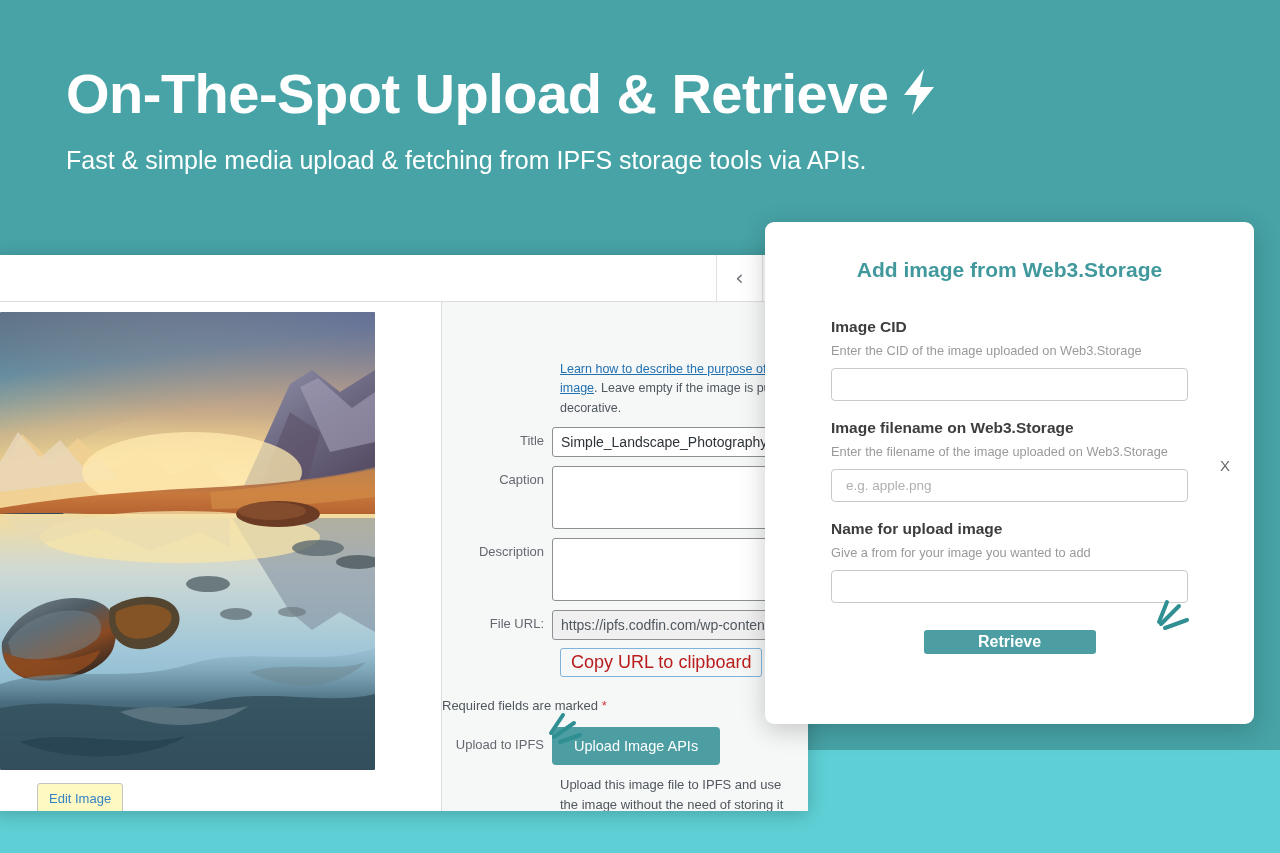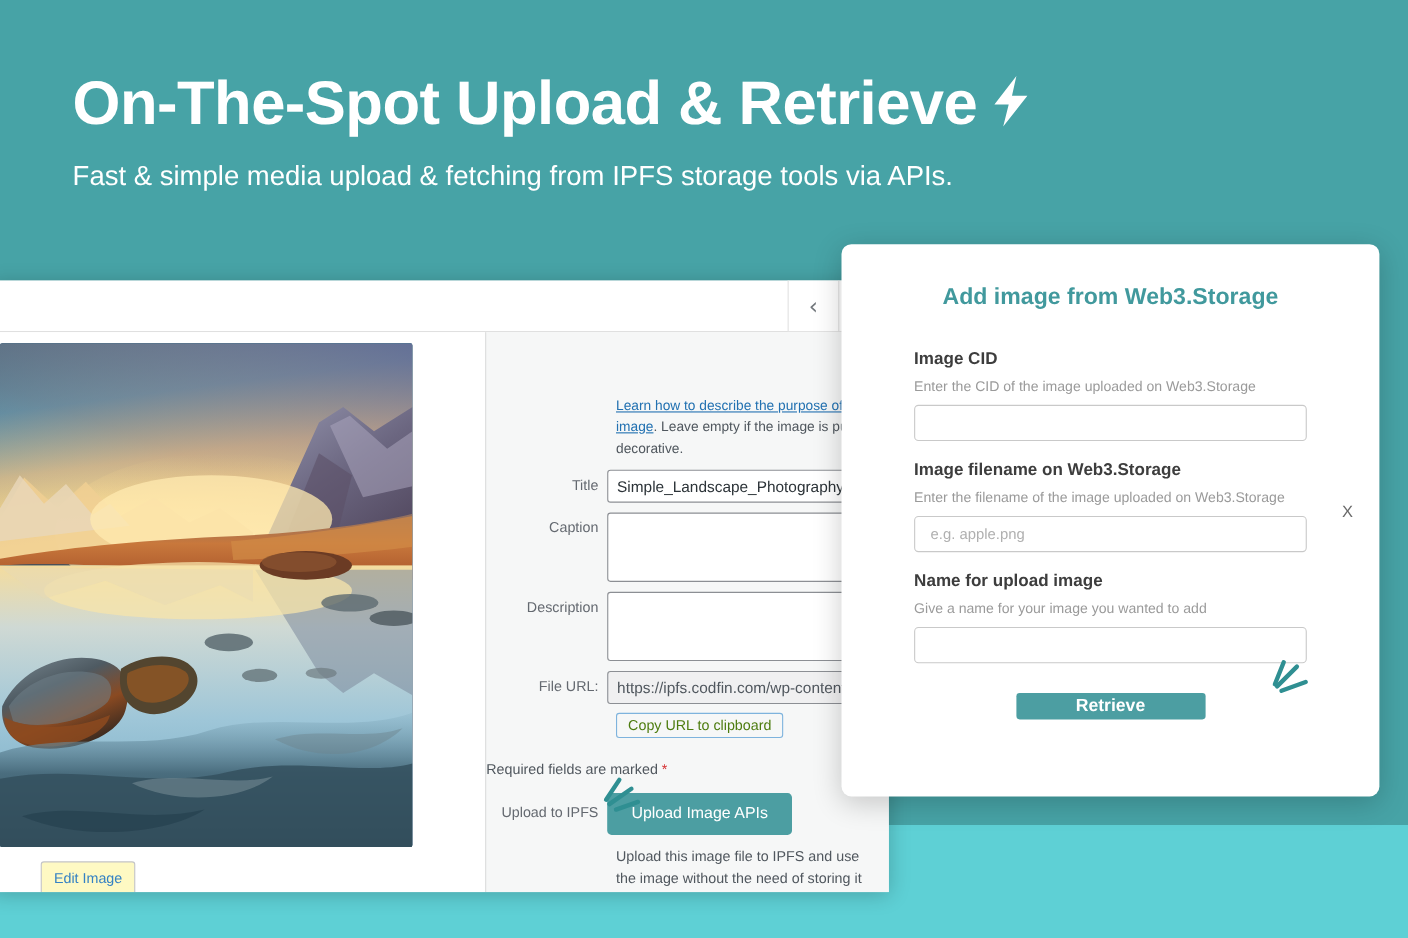--- a/index.html
+++ b/index.html
@@ -97,21 +97,21 @@
     padding: 5px 8px; height: 30px; line-height: 19px;
     overflow: hidden; white-space: nowrap;
   }
   .field-textarea {
     flex: 1; border: 1px solid #8c8f94; border-radius: 3px;
     background: #fff; height: 63px;
   }
   .field-input.readonly { background: #f0f0f1; color: #50575e; }
   .copy-url-btn {
     margin-left: 118px; margin-top: 8px; display: inline-block;
-    padding: 3px 10px; font-size: 13px; color: #4d7c0f;
+    padding: 3px 10px; font-size: 18px; color: #b91c1c;
     background: #f6f7f7; border: 1px solid #7eb3dd; border-radius: 3px;
   }
   .required-note { margin-top: 21px; color: #50575e; font-size: 13px; }
   .required-note .star { color: #d63638; }
 
   .ipfs-row { display: flex; align-items: flex-start; margin-top: 14px; position: relative; }
   .ipfs-label { width: 110px; text-align: right; padding-right: 8px; padding-top: 10px; color: #646970; font-size: 13px; flex: none; }
   .upload-btn {
     background: #4c9ea2; color: #fff; border: none; border-radius: 4px;
     padding: 11px 22px; font-size: 14.5px; cursor: pointer;
@@ -347,21 +347,21 @@
   </div>
 
   <div class="w3-group">
     <div class="w3-label">Image filename on Web3.Storage</div>
     <div class="w3-hint">Enter the filename of the image uploaded on Web3.Storage</div>
     <input class="w3-input" type="text" placeholder="e.g. apple.png" style="">
   </div>
 
   <div class="w3-group">
     <div class="w3-label">Name for upload image</div>
-    <div class="w3-hint">Give a name for your image you wanted to add</div>
+    <div class="w3-hint">Give a from for your image you wanted to add</div>
     <input class="w3-input" type="text" placeholder="" style="">
   </div>
 
   <div class="w3-btn-wrap">
     <span class="sparkle" style="left:322px; top:-32px;">
       <svg width="52" height="46" viewBox="0 0 52 46">
         <g stroke="#2f8f92" stroke-width="4" stroke-linecap="round" fill="none">
           <line x1="14" y1="4" x2="6" y2="24"></line>
           <line x1="26" y1="8" x2="8" y2="26"></line>
           <line x1="34" y1="22" x2="12" y2="30"></line>

